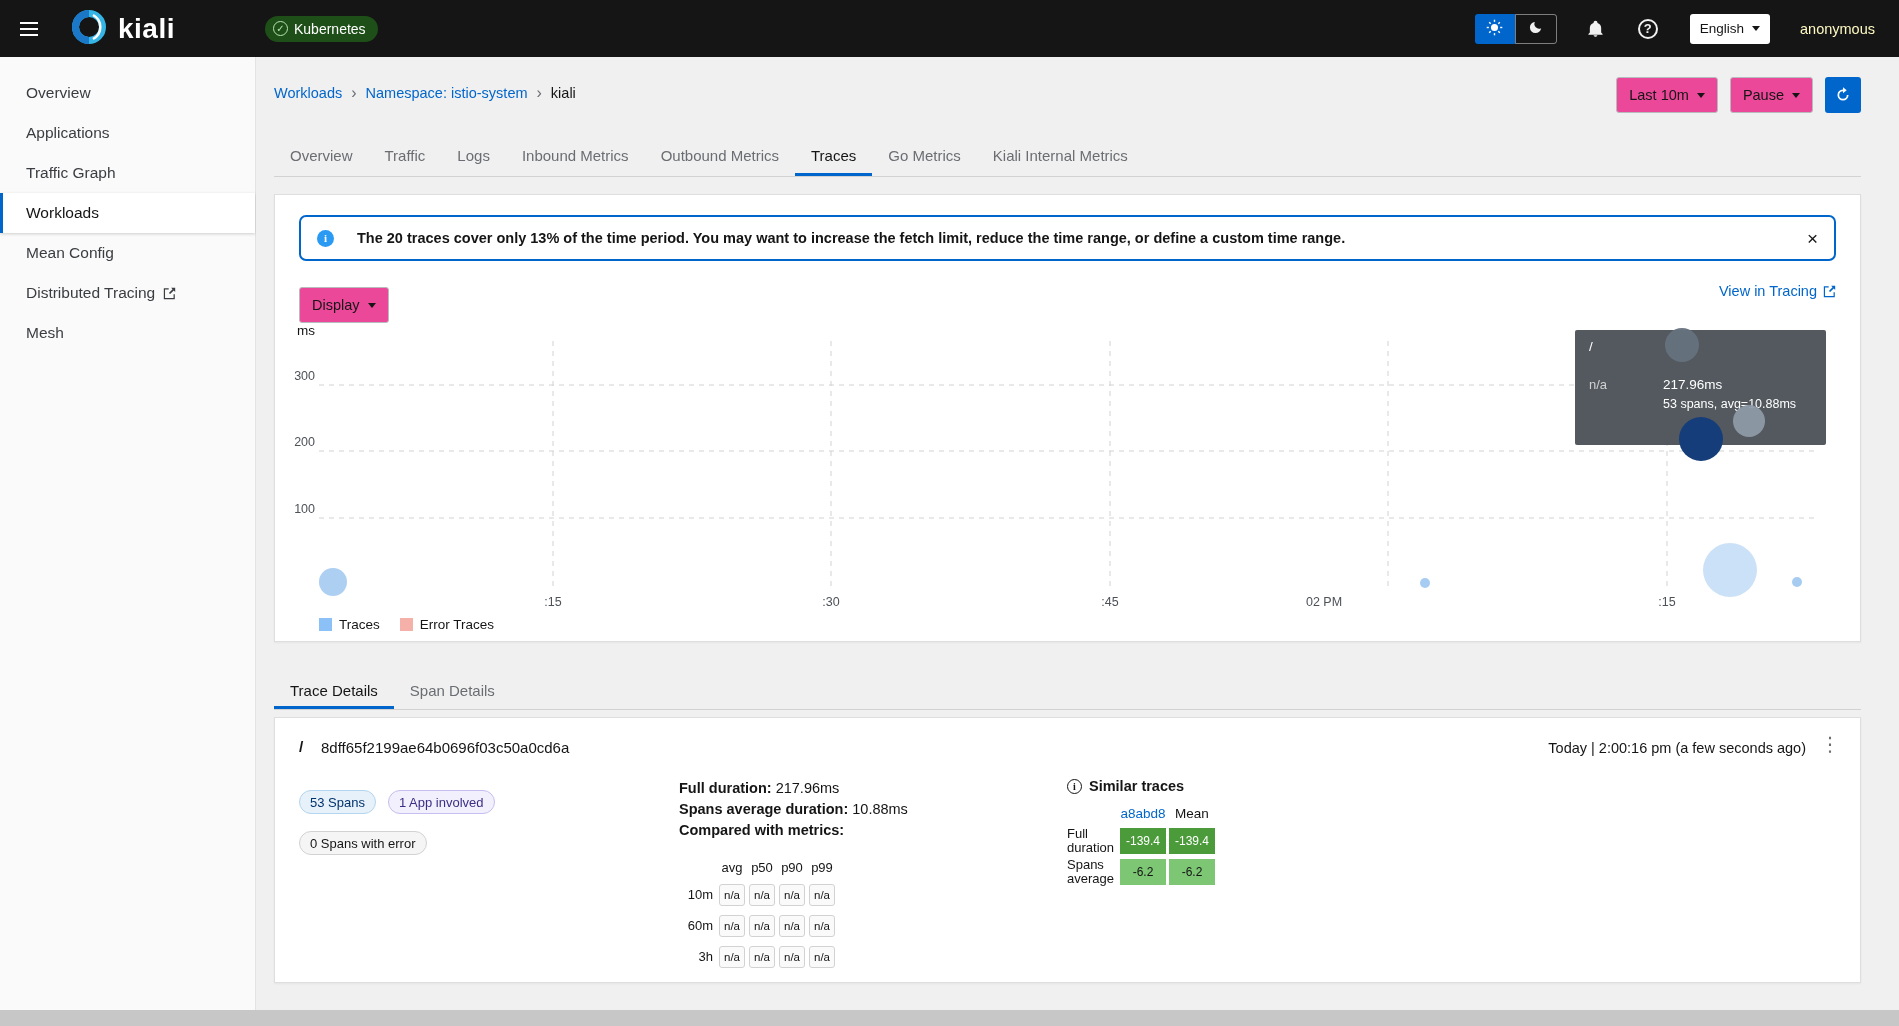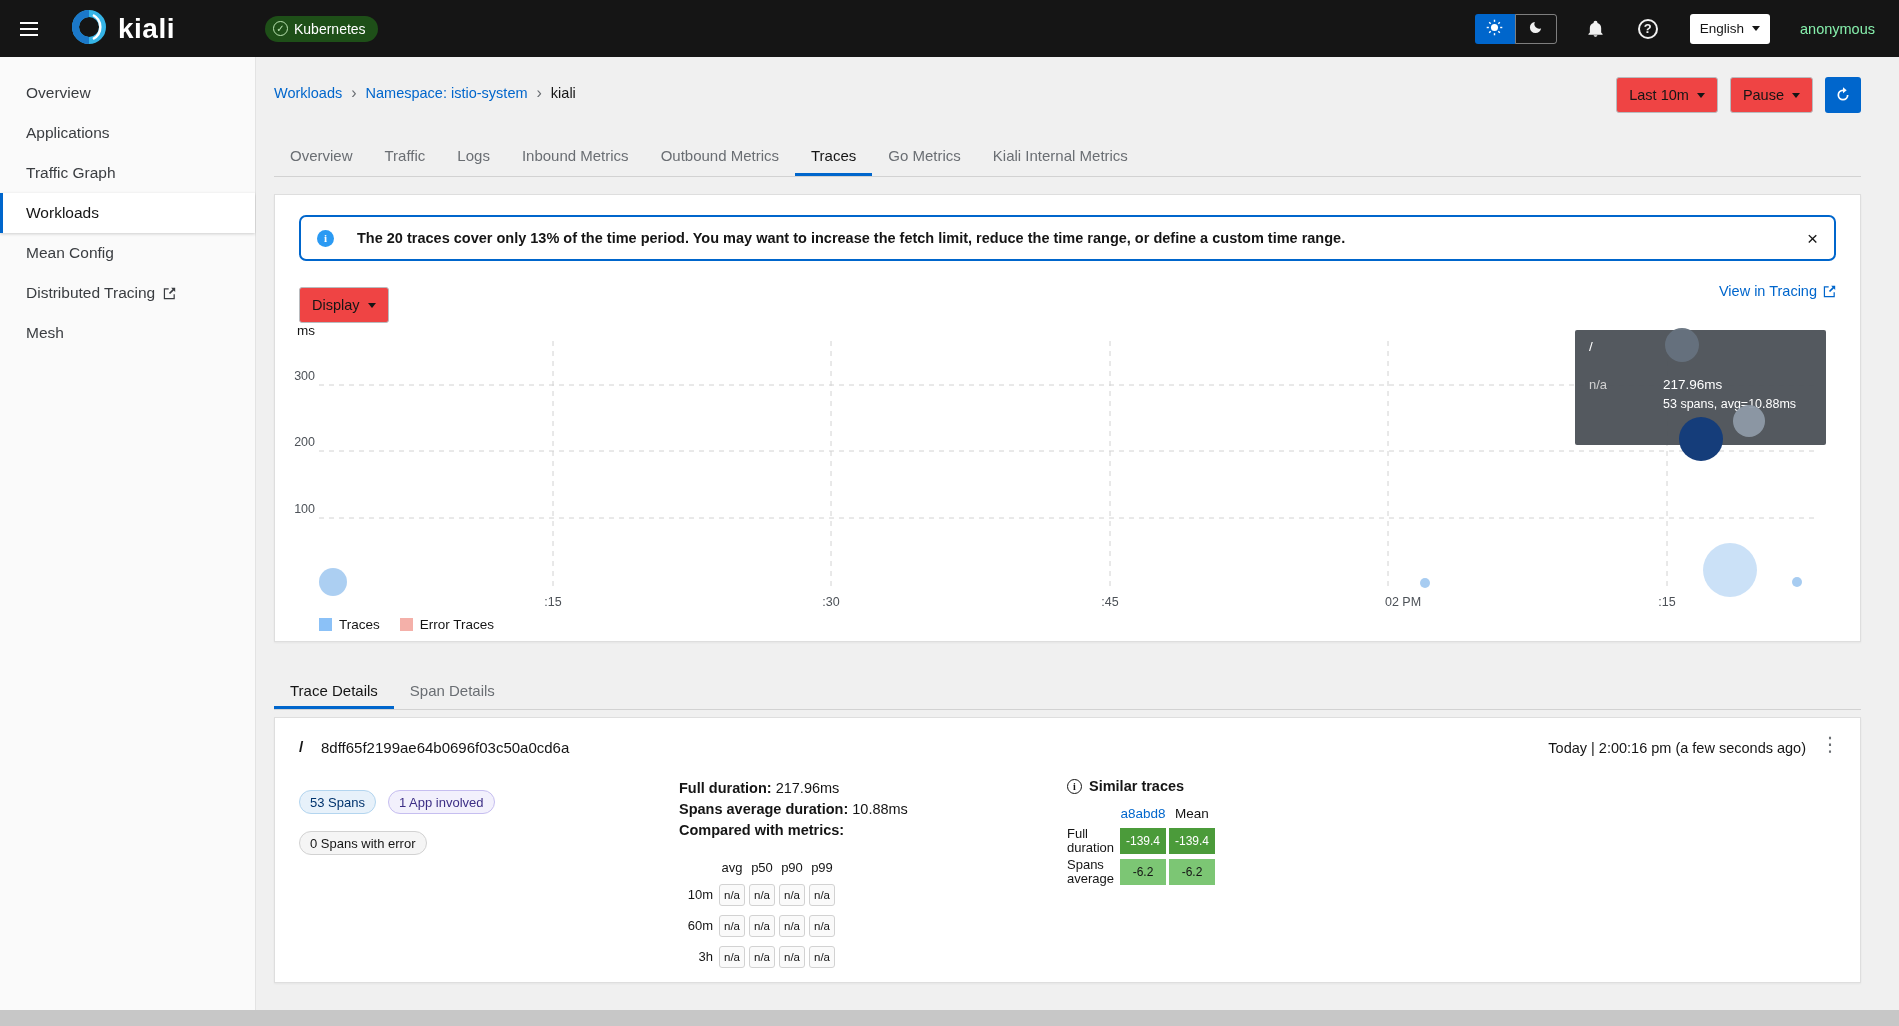--- a/index.html
+++ b/index.html
@@ -16,39 +16,39 @@
   #k8s-badge .check { width:15px; height:15px; border-radius:50%; border:1.5px solid #b9e2b0; color:#b9e2b0; font-size:10px; font-weight:bold; display:flex; align-items:center; justify-content:center; }
   #k8s-badge .k8s-label { color:#fff; font-size:14px; }
   #mast-right { margin-left:auto; display:flex; align-items:center; padding-right:24px; }
   #theme-toggle { display:flex; }
   #theme-light { width:40px; height:30px; background:#0066cc; border:none; border-radius:3px 0 0 3px; display:flex; align-items:center; justify-content:center; cursor:pointer; }
   #theme-dark { width:42px; height:30px; background:transparent; border:1px solid rgba(255,255,255,0.45); border-radius:0 3px 3px 0; display:flex; align-items:center; justify-content:center; cursor:pointer; }
   .mast-icon-btn { background:none; border:none; cursor:pointer; display:flex; align-items:center; justify-content:center; }
   #bell-btn { margin-left:30px; }
   #help-btn { margin-left:34px; width:20px; height:20px; border:2px solid #f0f0f0; border-radius:50%; color:#f0f0f0; font-size:13px; font-weight:bold; }
   #lang-toggle { margin-left:32px; height:30px; background:#fff; border:none; border-radius:3px; display:flex; align-items:center; padding:0 10px; font-size:13.5px; color:#151515; cursor:pointer; }
-  #user-label { margin-left:30px; color:#86efac; font-size:14.5px; }
+  #user-label { margin-left:30px; color:#fef9c3; font-size:14.5px; }
   .caret { width:0; height:0; border-left:4px solid transparent; border-right:4px solid transparent; border-top:5px solid #151515; margin-left:8px; display:inline-block; }
 
   
   #sidebar { position:absolute; top:57px; left:0; width:256px; height:953px; background:#fafafa; border-right:1px solid #e3e3e3; padding-top:16px; }
   .side-item { height:40px; display:flex; align-items:center; padding-left:26px; font-size:15.5px; color:#3a3d41; cursor:pointer; }
   .side-item.active { background:#fff; color:#151515; border-left:3px solid #0066cc; padding-left:23px; box-shadow:0 1px 3px rgba(0,0,0,0.18); }
   .side-item svg { margin-left:8px; }
 
   
   #content { position:absolute; top:57px; left:256px; width:1643px; height:953px; background:#f0f0f0; }
 
   #breadcrumb { position:absolute; left:18px; top:27px; display:flex; align-items:center; gap:9px; font-size:14.5px; }
   #breadcrumb a { color:#0066cc; text-decoration:none; cursor:pointer; }
   #breadcrumb .sep { color:#6a6e73; font-size:16px; }
   #breadcrumb .current { color:#151515; }
 
   #time-toolbar { position:absolute; right:38px; top:20px; display:flex; align-items:center; gap:12px; }
-  .toggle-btn { height:36px; background:#ef4444; border:1px solid #b8bbbe; border-radius:3px; display:flex; align-items:center; padding:0 12px; font-size:14.5px; color:#151515; cursor:pointer; }
+  .toggle-btn { height:36px; background:#ec4899; border:1px solid #b8bbbe; border-radius:3px; display:flex; align-items:center; padding:0 12px; font-size:14.5px; color:#151515; cursor:pointer; }
   #refresh-btn { width:36px; height:36px; background:#0066cc; border:none; border-radius:3px; display:flex; align-items:center; justify-content:center; cursor:pointer; }
 
   #main-tabs { position:absolute; left:18px; top:79px; width:1587px; display:flex; border-bottom:1px solid #d2d2d2; }
   .tab { line-height:40px; padding:0 16px; font-size:15px; color:#6a6e73; cursor:pointer; white-space:nowrap; }
   .tab.active { color:#151515; box-shadow:inset 0 -3px 0 #0066cc; }
 
   .card { position:absolute; left:18px; width:1587px; background:#fff; border:1px solid #dedede; box-shadow:0 1px 2px rgba(3,3,3,0.05); }
   #chart-card { top:137px; height:448px; }
   #trace-card { top:660px; height:266px; }
 
@@ -283,21 +283,21 @@
           </g>
       </svg>
 
       <span class="ytick" style="top:46px">300</span>
       <span class="ytick" style="top:112px">200</span>
       <span class="ytick" style="top:179px">100</span>
 
       <span class="xtick" style="left:254px">:15</span>
       <span class="xtick" style="left:532px">:30</span>
       <span class="xtick" style="left:811px">:45</span>
-      <span class="xtick" style="left:1104px">02 PM</span>
+      <span class="xtick" style="left:1025px">02 PM</span>
       <span class="xtick" style="left:1368px">:15</span>
 
       <div id="tooltip">
         <span class="tt-title">/</span>
         <span class="tt-status">n/a</span>
         <span class="tt-block">
           <span class="tt-duration" style="display:block">217.96ms</span>
           <span class="tt-spans" style="display:block">53 spans, avg=10.88ms</span>
         </span>
       </div>

